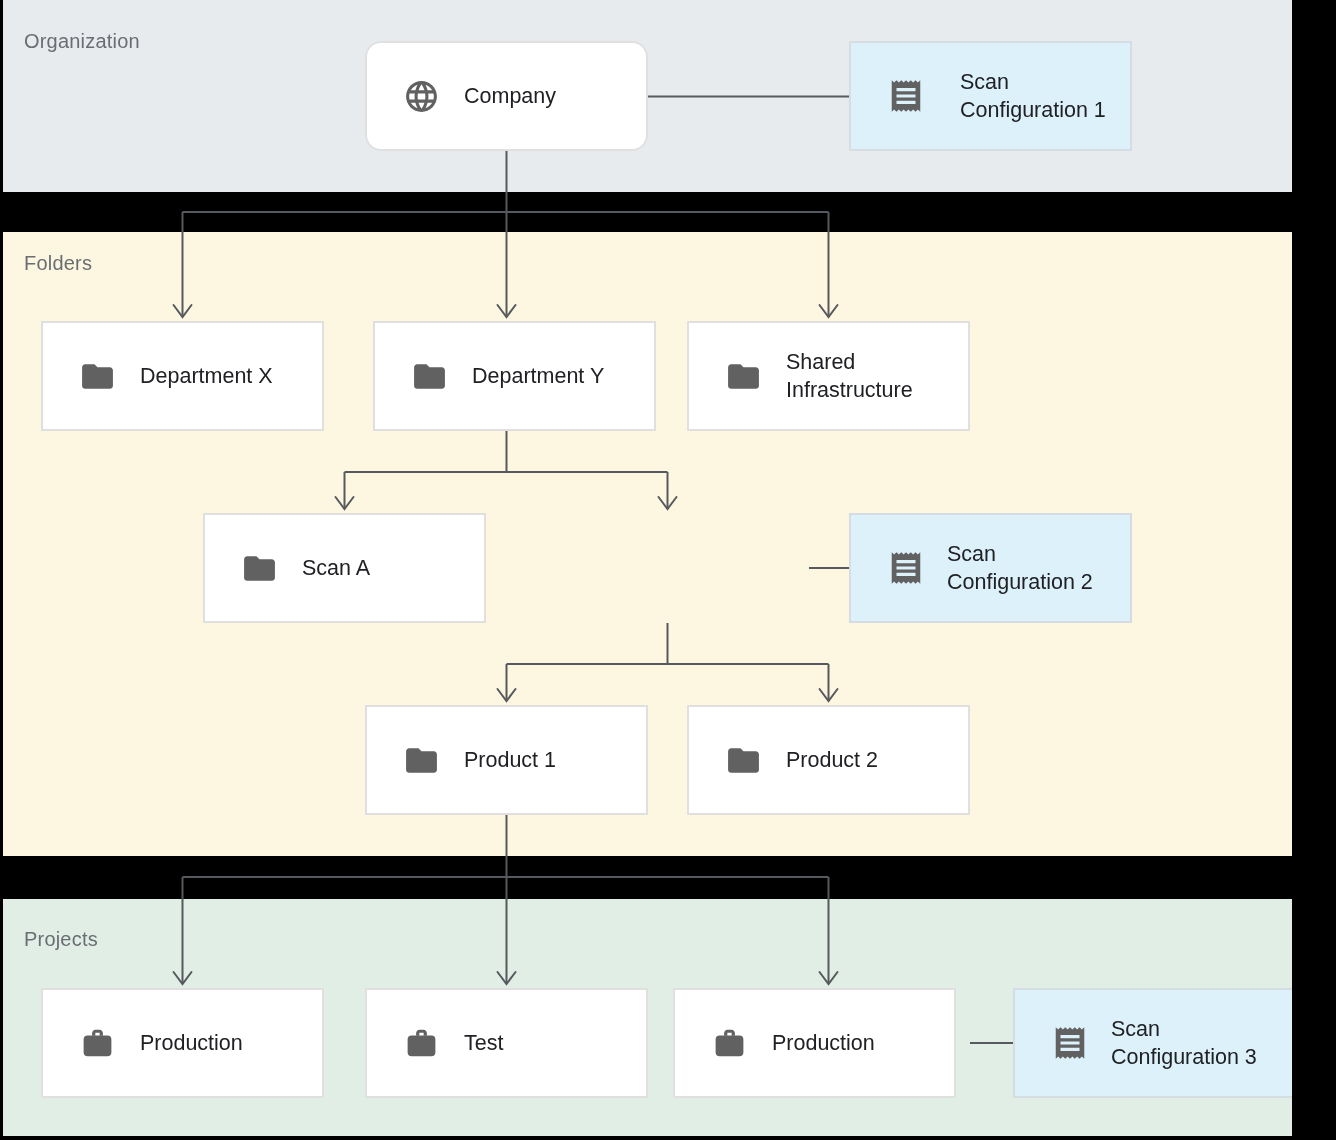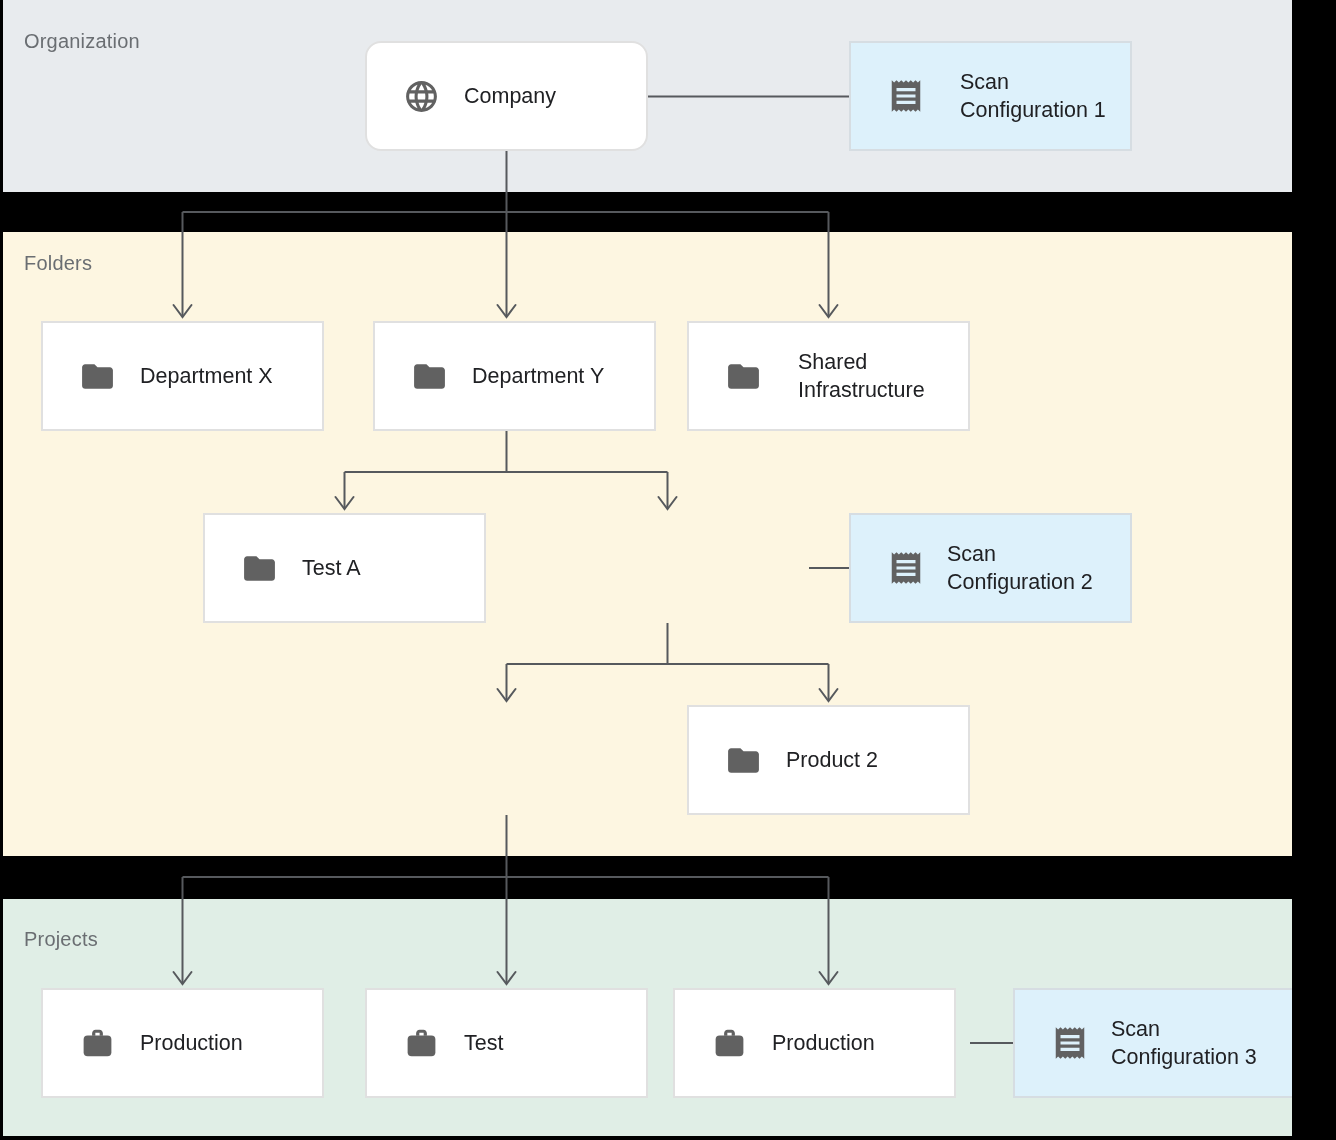--- a/index.html
+++ b/index.html
@@ -116,40 +116,46 @@
         <use href="#sym-folder"></use>
       </svg>
     <span class="node-label">Department X</span>
   </div>
   <div class="node" style="left:365px;top:321px;margin-left:8px;">
     <svg class="node-icon">
         <use href="#sym-folder"></use>
       </svg>
     <span class="node-label">Department Y</span>
   </div>
-  <div class="node" style="left:687px;top:321px;gap:12px;">
+  <div class="node" style="left:687px;top:321px;">
     <svg class="node-icon">
         <use href="#sym-folder"></use>
       </svg>
     <span class="node-label">Shared Infrastructure</span>
   </div>
 
   <div class="node" style="left:203px;top:513px;">
     <svg class="node-icon">
         <use href="#sym-folder"></use>
       </svg>
-    <span class="node-label">Test A</span>
+    <span class="node-label">Scan A</span>
   </div>
   <div class="node scan" style="left:849px;top:513px;">
     <svg class="node-icon">
         <use href="#sym-receipt"></use>
       </svg>
     <span class="node-label">Scan Configuration 2</span>
   </div>
 
+  <div class="node" style="left:365px;top:705px;">
+    <svg class="node-icon">
+        <use href="#sym-folder"></use>
+      </svg>
+    <span class="node-label">Product 1</span>
+  </div>
   <div class="node" style="left:687px;top:705px;">
     <svg class="node-icon">
         <use href="#sym-folder"></use>
       </svg>
     <span class="node-label">Product 2</span>
   </div>
 
   <div class="node" style="left:41px;top:988px;">
     <svg class="node-icon">
         <use href="#sym-briefcase"></use>

